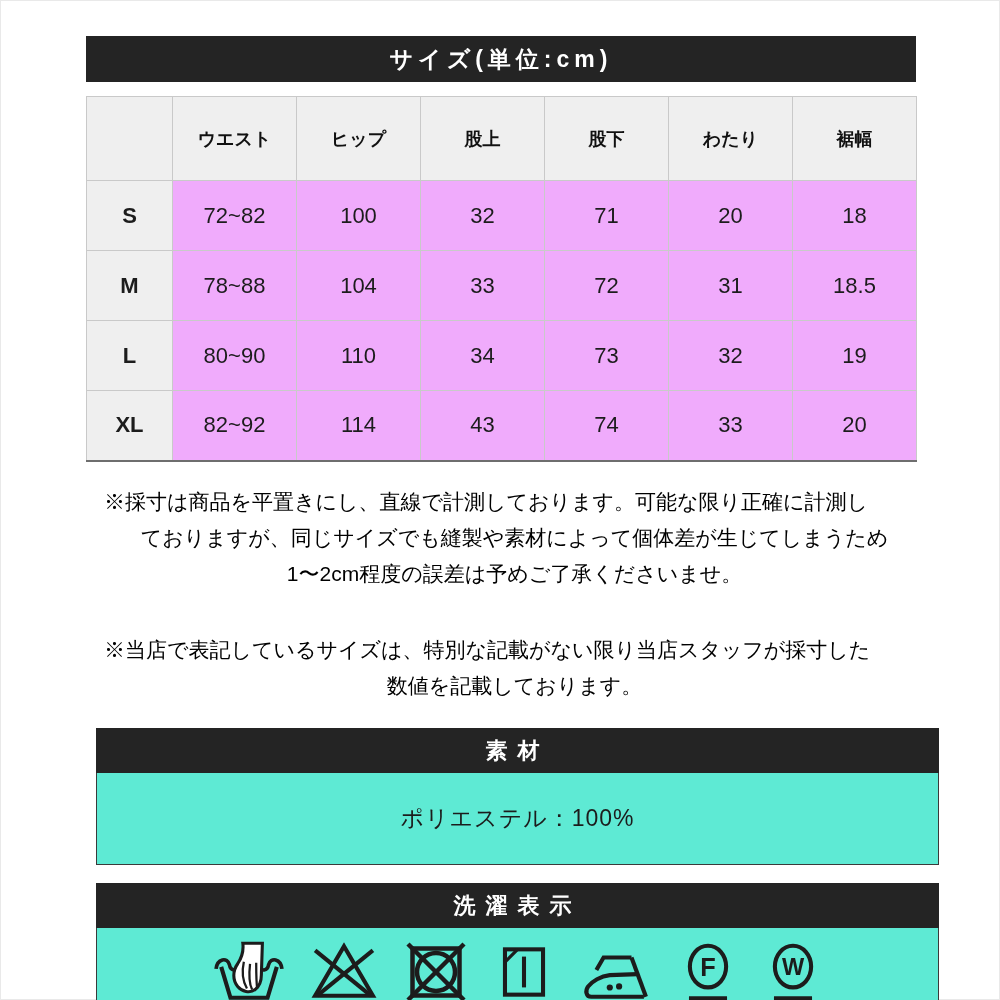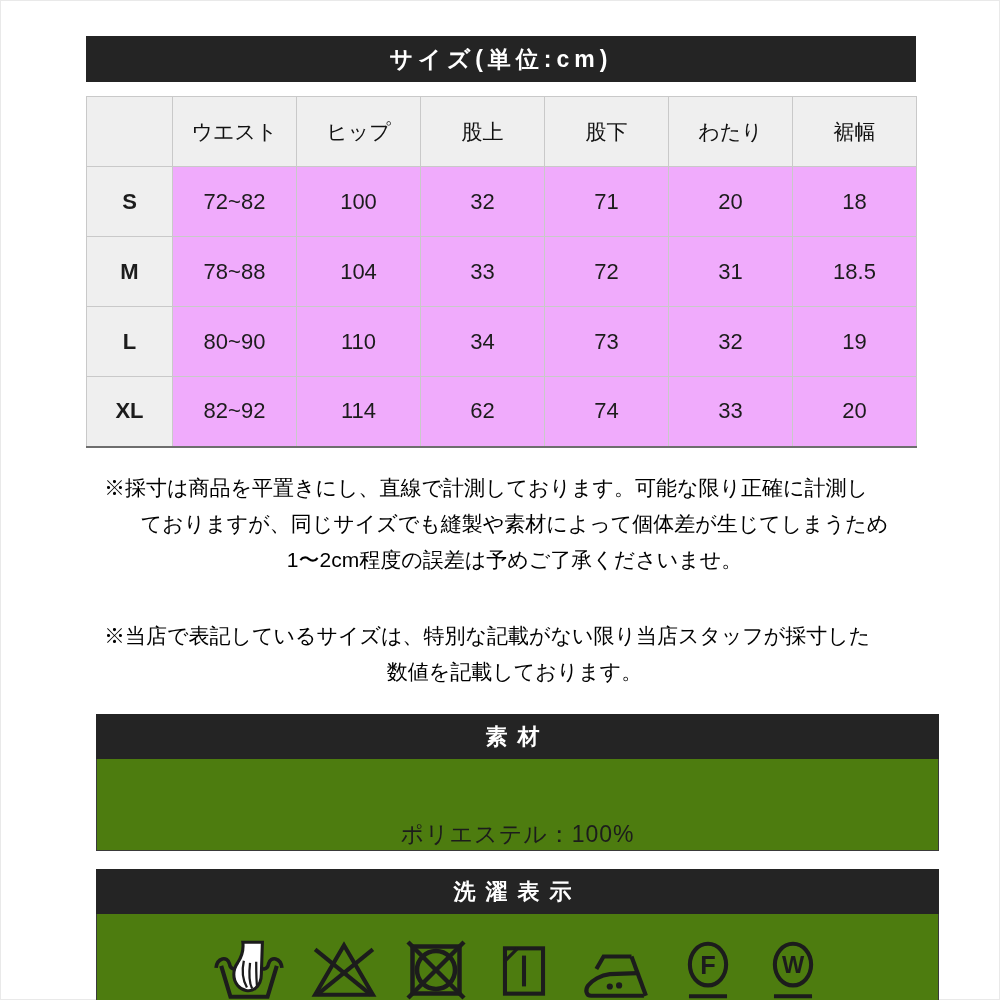--- a/index.html
+++ b/index.html
@@ -29,22 +29,22 @@
     margin-bottom:14px;
   }
   table.size-table {
     width:100%; border-collapse:collapse; table-layout:fixed;
   }
   table.size-table th, table.size-table td {
     border:1px solid #c9c9c9;
     text-align:center; vertical-align:middle;
   }
   table.size-table thead th {
-    height:70px; background:#efefef;
-    font-size:21px; font-weight:normal; color:#111;
+    height:84px; background:#efefef;
+    font-size:18px; font-weight:bold; color:#111;
   }
   table.size-table tbody tr { height:70px; }
   table.size-table td { font-size:22px; background:#f0abfc; }
   table.size-table td.rowlabel {
     background:#efefef; font-weight:bold; font-size:22px;
   }
   table.size-table tbody tr:last-child td { border-bottom:2px solid #6e6e6e; }
 
   
   .note { width:800px; margin:22px 0 0 103px; font-size:21px; line-height:36px; color:#000000; }
@@ -54,22 +54,22 @@
   
   .boxed-section { width:843px; margin-left:95px; }
   .material-section { margin-top:24px; }
   .care-section { margin-top:18px; }
   .section-banner {
     height:45px; line-height:45px;
     font-size:22px; letter-spacing:10px;
   }
   .section-body {
     border:1px solid #3a3a3a; border-top:none;
-    background:#4d7c0f;
-    display:flex; align-items:flex-end; justify-content:center;
+    background:#5eead4;
+    display:flex; align-items:center; justify-content:center;
   }
   .material-body { height:92px; font-size:23px; letter-spacing:1px; }
   .care-body { height:89px; gap:27px; }
   .care-icon { display:flex; align-items:center; justify-content:center; }
   .care-icon svg { display:block; }
 </style>
 </head>
 <body>
 
 <div class="page">
@@ -122,21 +122,21 @@
           <td>110</td>
           <td>34</td>
           <td>73</td>
           <td>32</td>
           <td>19</td>
         </tr>
         <tr>
           <td class="rowlabel">XL</td>
           <td>82~92</td>
           <td>114</td>
-          <td>62</td>
+          <td>43</td>
           <td>74</td>
           <td>33</td>
           <td>20</td>
         </tr>
       </tbody>
     </table>
   </div>
 
   <div class="note">
     <div class="first">※採寸は商品を平置きにし、直線で計測しております。可能な限り正確に計測し</div>

